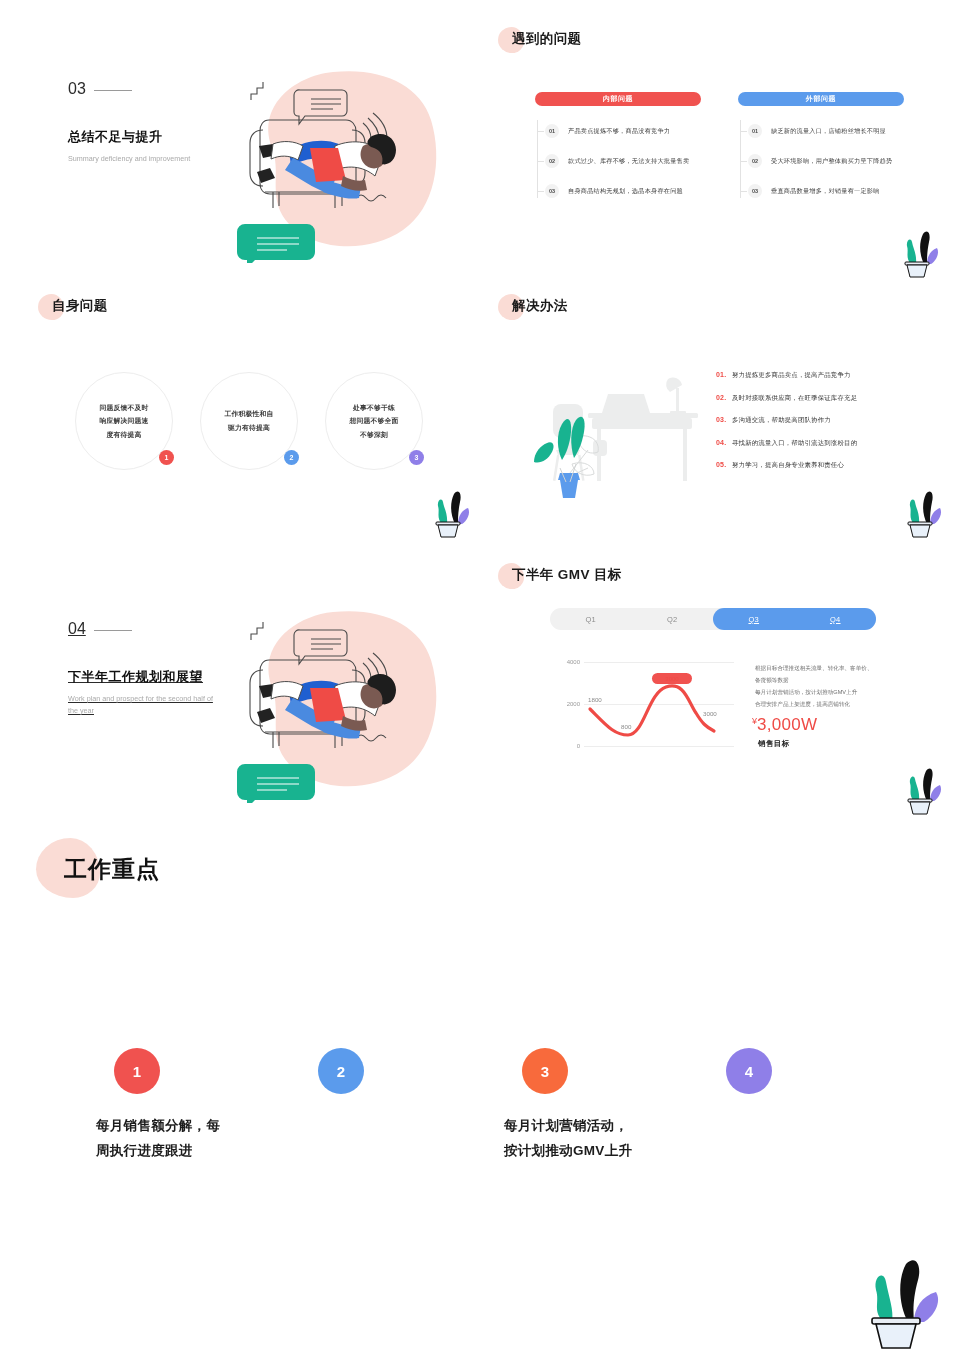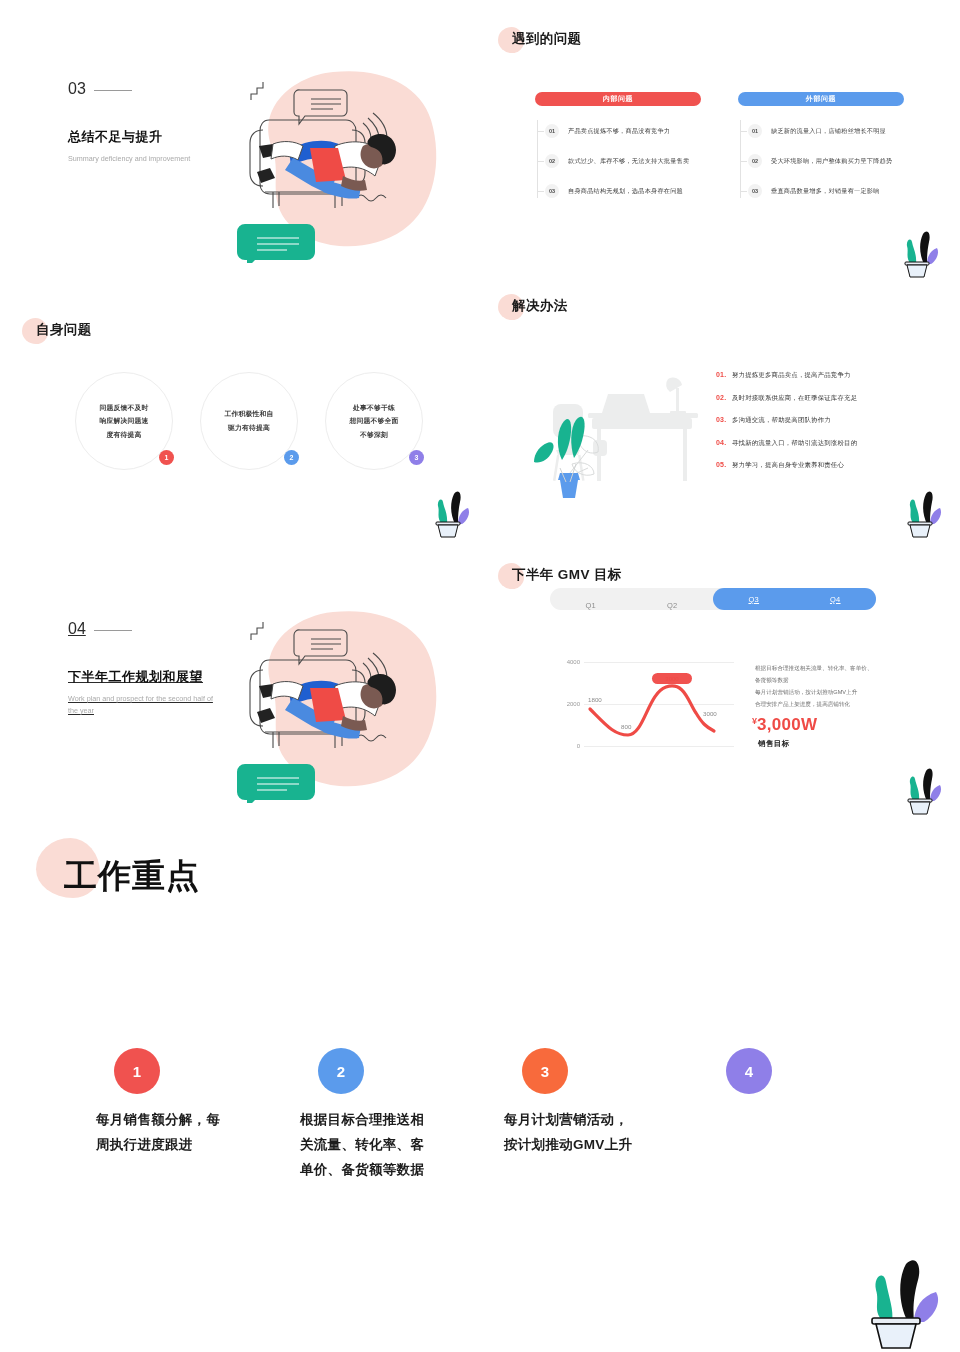--- a/index.html
+++ b/index.html
@@ -75,40 +75,40 @@
   .chart{ position:absolute; }
   .chart .ylab{ position:absolute; font-size:6px; color:#9a9a9a; text-align:right; width:22px;}
   .chart .grid{ position:absolute; height:1px; background:#ededed; }
   .dlabel{ position:absolute; font-size:6.2px; color:#8a8a8a; }
   .peakpill{
     position:absolute; background:#f0524f; color:#ef4b46; border-radius:8px;
     width:40px; height:11px; font-size:6px; display:flex; align-items:center; justify-content:center;
   }
 
   .gmv-note{ position:absolute; font-size:5.6px; color:#6d6d6d; line-height:2.1; white-space:nowrap;}
-  .gmv-big{ position:absolute; color:#ef4b46; font-weight:bold; }
+  .gmv-big{ position:absolute; color:#ef4b46; font-weight:normal; }
   .gmv-big .yen{ font-size:9px; vertical-align:6px; }
   .gmv-big .v{ font-size:17px; letter-spacing:.3px;}
   .gmv-sub{ position:absolute; font-size:7.5px; font-weight:bold; color:#222; letter-spacing:.4px;}
 
   
   .bigtitle{ position:absolute; }
   .bigtitle .blob{
     position:absolute; left:0; top:0; width:64px; height:60px; background:#fadcd5;
     border-radius:54% 46% 42% 58% / 52% 58% 42% 48%;
   }
-  .bigtitle .t{ position:relative; left:28px; top:16px; font-size:33px; font-weight:bold; color:#111; letter-spacing:1px;}
+  .bigtitle .t{ position:relative; left:28px; top:16px; font-size:23px; font-weight:bold; color:#111; letter-spacing:1px;}
 
   
   .kcard{ position:absolute; width:175px; text-align:left; }
   .kcard .circ{
     width:46px; height:46px; border-radius:50%; color:#fff; font-size:15px; font-weight:bold;
     display:flex; align-items:center; justify-content:center; margin-left:18px;
   }
-  .kcard .ktxt{ margin-top:14px; font-size:13.5px; font-weight:bold; color:#1d1d1d; line-height:1.85; letter-spacing:.3px;}
+  .kcard .ktxt{ margin-top:20px; font-size:13.5px; font-weight:bold; color:#1d1d1d; line-height:1.85; letter-spacing:.3px;}
 </style>
 </head>
 <body>
 
 <div class="chapter abs" style="left:68px; top:80px;">
   <div>
     <span>03</span><span class="rule"></span>
   </div>
   <div class="title">总结不足与提升</div>
   <div class="sub">Summary deficiency and improvement</div>
@@ -192,21 +192,21 @@
 </div>
 
 <svg class="abs" style="left:897px; top:228px;" width="46" height="52" viewBox="0 0 46 52">
   <path d="M14 36 C8 30 12 24 10 18 C9 12 14 9 15 14 C16 20 20 26 19 36z" fill="#18b390"></path>
   <path d="M27 36 C22 26 22 14 26 6 C31 0 34 6 32 14 C30 24 30 30 30 36z" fill="#111"></path>
   <path d="M30 36 C30 28 34 22 40 20 C43 25 39 33 34 36z" fill="#8f7fe8"></path>
   <rect x="8" y="34" width="24" height="3" rx="1" fill="#e9eef5" stroke="#111" stroke-width="1"></rect>
   <path d="M10 37 h20 l-3 12 h-14z" fill="#e9f1fa" stroke="#111" stroke-width="1"></path>
 </svg>
 
-<div class="sec-head" style="left:22px; top:294px;margin-top:24px;">
+<div class="sec-head" style="left:38px; top:294px;">
   <div class="blob"></div>
   <div class="txt">自身问题</div>
 </div>
 
 <div class="ring" style="left:75px; top:372px;">
   <div class="t" style="white-space:pre-line">问题反馈不及时
 响应解决问题速
 度有待提高</div>
   <div class="badge" style="background:#f0524f">1</div>
 </div>
@@ -337,21 +337,21 @@
   <g stroke="#ffffff" stroke-width="1.1">
       <path d="M42 180 h42 M42 186 h42 M42 192 h30"></path>
     </g>
 </svg>
 
 <div class="sec-head" style="left:498px; top:563px;">
   <div class="blob"></div>
   <div class="txt">下半年 GMV 目标</div>
 </div>
 
-<div class="qbar" style="left:550px; top:588px;align-items:flex-end;">
+<div class="qbar" style="left:550px; top:608px;">
   <div class="q">Q1</div>
   <div class="q">Q2</div>
   <div class="q"></div>
   <div class="q"></div>
   <div class="hl">
     <div class="q">Q3</div>
     <div class="q">Q4</div>
   </div>
 </div>
 
@@ -396,23 +396,20 @@
   <div class="t">工作重点</div>
 </div>
 
 <div class="kcard" style="left:96px; top:1048px;">
   <div class="circ" style="background:#f0524f">1</div>
   <div class="ktxt" style="white-space:pre-line">每月销售额分解，每
 周执行进度跟进</div>
 </div>
 <div class="kcard" style="left:300px; top:1048px;">
   <div class="circ" style="background:#5b9bec">2</div>
-  <div class="ktxt" style="white-space:pre-line">根据目标合理推送相
-关流量、转化率、客
-单价、备货额等数据</div>
 </div>
 <div class="kcard" style="left:504px; top:1048px;">
   <div class="circ" style="background:#f86a3c">3</div>
   <div class="ktxt" style="white-space:pre-line">每月计划营销活动，
 按计划推动GMV上升</div>
 </div>
 <div class="kcard" style="left:708px; top:1048px;">
   <div class="circ" style="background:#8f7fe8">4</div>
 </div>
 

